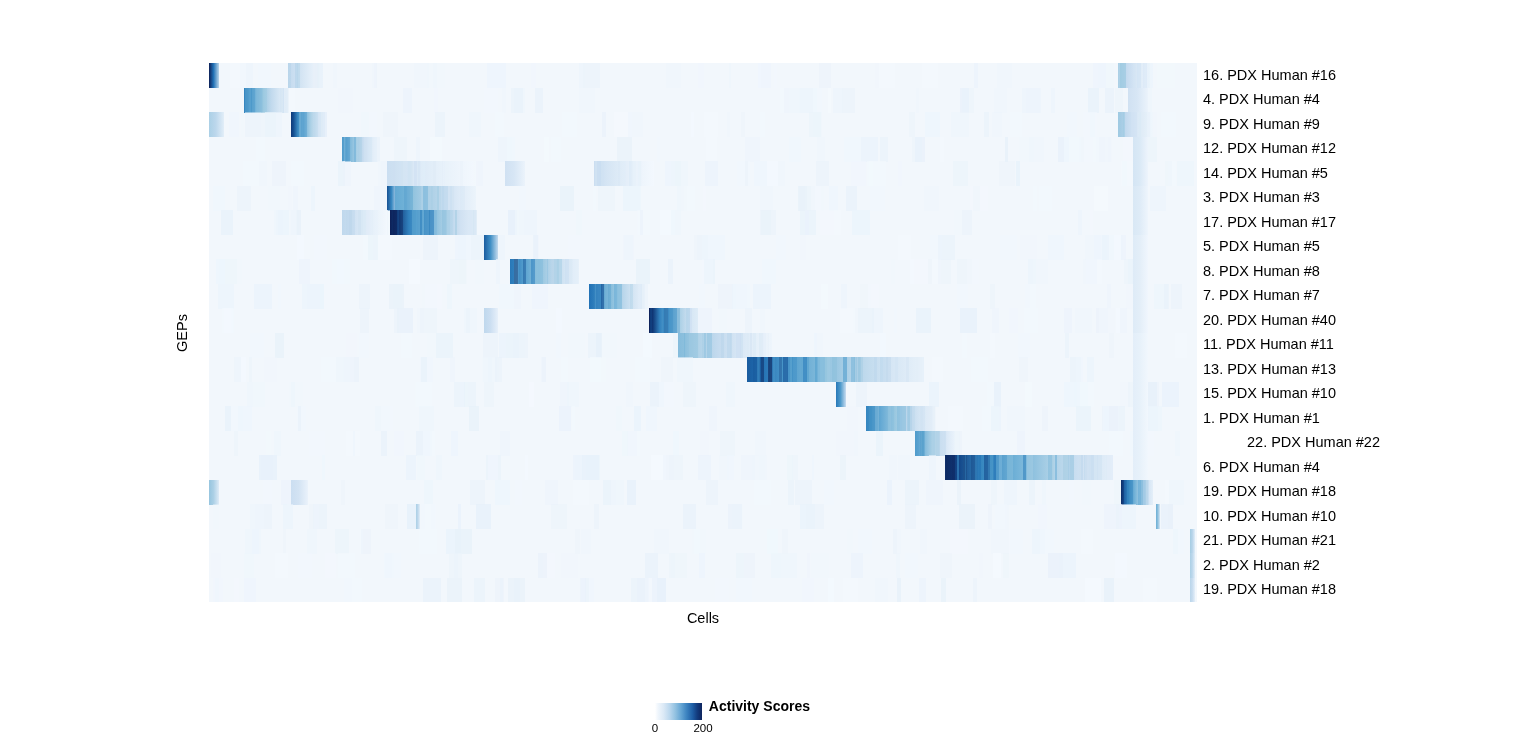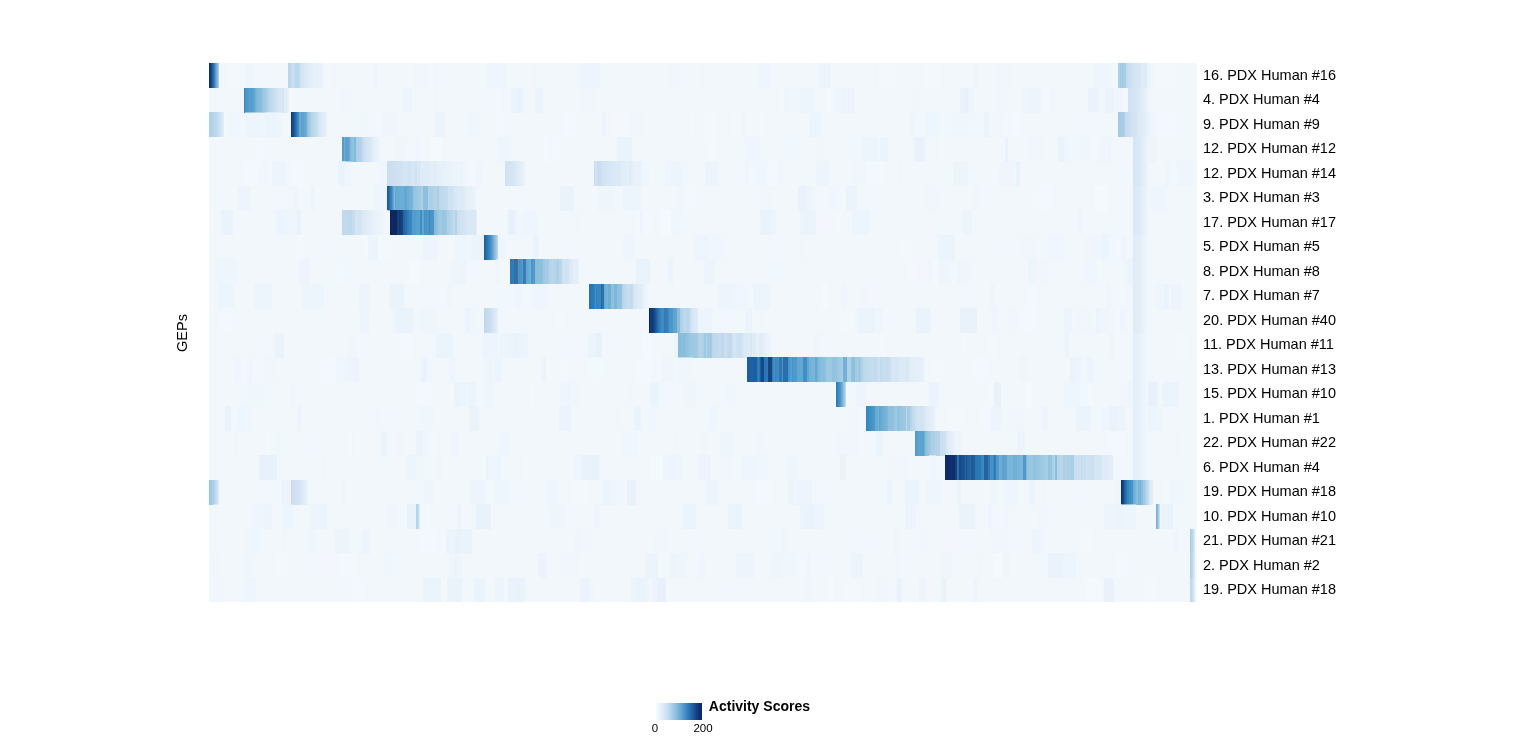--- a/index.html
+++ b/index.html
@@ -1290,38 +1290,39 @@
         <div class="hm-noise" style="left: 64.1754%; width: 1.46377%; background: rgb(244, 249, 254); opacity: 0.51;"></div>
         <div class="hm-noise" style="left: 77.2884%; width: 0.429763%; background: rgb(235, 243, 251); opacity: 0.74;"></div>
         <div class="hm-noise" style="left: 74.0433%; width: 0.515413%; background: rgb(231, 241, 250); opacity: 0.74;"></div>
         <div class="hm-noise" style="left: 24.0771%; width: 1.49332%; background: rgb(232, 242, 250); opacity: 0.75;"></div>
         <div class="hm-noise" style="left: 0.567318%; width: 0.408934%; background: rgb(238, 245, 252); opacity: 0.74;"></div>
         <div class="hm-noise" style="left: 62.6911%; width: 0.583016%; background: rgb(243, 249, 254); opacity: 0.79;"></div>
         <div class="hm-block" style="left: 99.3%; width: 0.5%; background: linear-gradient(to right, rgb(185, 213, 234) 0%, rgb(199, 220, 239) 45%, rgb(229, 239, 249) 100%);"></div>
       </div>
     </div>
 
+  <div id="x-axis-title">Cells</div>
 
   <div id="row-labels">
       <div class="row-label" style="top: 4.75px;">16. PDX Human #16</div>
       <div class="row-label" style="top: 29.25px;">4. PDX Human #4</div>
       <div class="row-label" style="top: 53.75px;">9. PDX Human #9</div>
       <div class="row-label" style="top: 78.25px;">12. PDX Human #12</div>
-      <div class="row-label" style="top: 102.75px;">12. PDX Human #14</div>
+      <div class="row-label" style="top: 102.75px;">14. PDX Human #5</div>
       <div class="row-label" style="top: 127.25px;">3. PDX Human #3</div>
       <div class="row-label" style="top: 151.75px;">17. PDX Human #17</div>
       <div class="row-label" style="top: 176.25px;">5. PDX Human #5</div>
       <div class="row-label" style="top: 200.75px;">8. PDX Human #8</div>
       <div class="row-label" style="top: 225.25px;">7. PDX Human #7</div>
       <div class="row-label" style="top: 249.75px;">20. PDX Human #40</div>
       <div class="row-label" style="top: 274.25px;">11. PDX Human #11</div>
       <div class="row-label" style="top: 298.75px;">13. PDX Human #13</div>
       <div class="row-label" style="top: 323.25px;">15. PDX Human #10</div>
       <div class="row-label" style="top: 347.75px;">1. PDX Human #1</div>
-      <div class="row-label" style="top: 372.25px;">22. PDX Human #22</div>
+      <div class="row-label" style="top: 372.25px; margin-left: 44px;">22. PDX Human #22</div>
       <div class="row-label" style="top: 396.75px;">6. PDX Human #4</div>
       <div class="row-label" style="top: 421.25px;">19. PDX Human #18</div>
       <div class="row-label" style="top: 445.75px;">10. PDX Human #10</div>
       <div class="row-label" style="top: 470.25px;">21. PDX Human #21</div>
       <div class="row-label" style="top: 494.75px;">2. PDX Human #2</div>
       <div class="row-label" style="top: 519.25px;">19. PDX Human #18</div>
     </div>
 
   <div id="legend">
     <div id="legend-title">Activity Scores</div>

